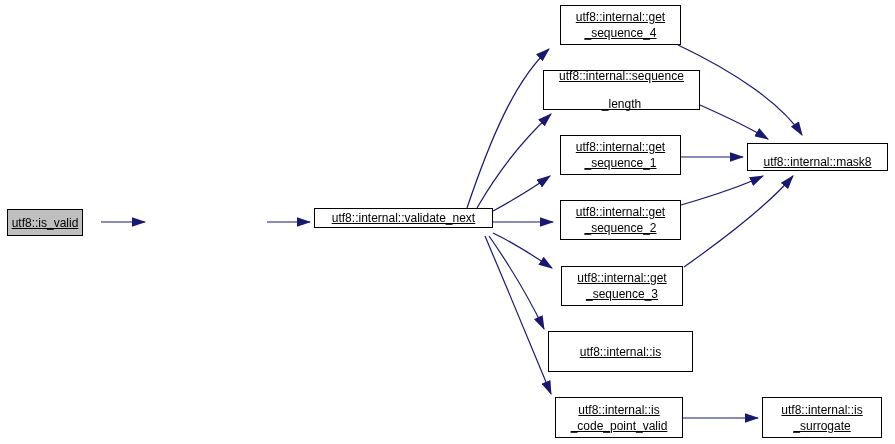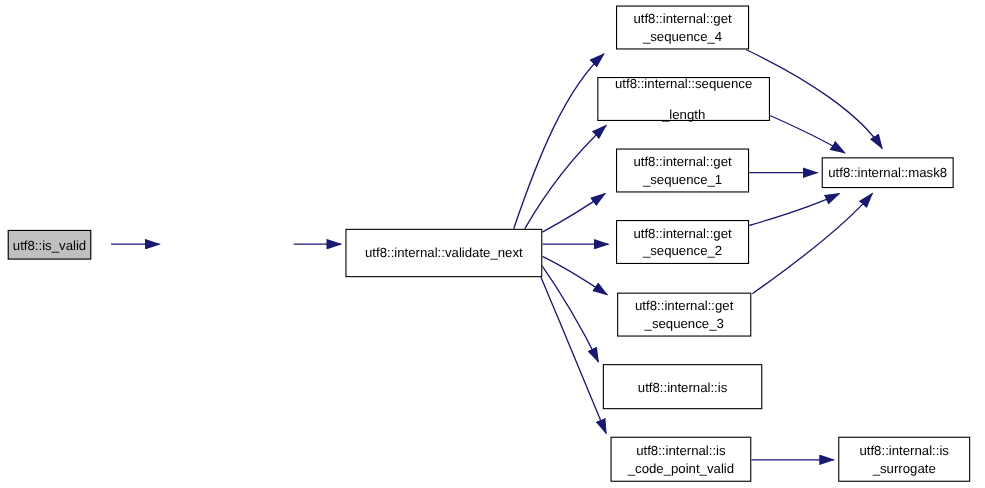--- a/index.html
+++ b/index.html
@@ -19,20 +19,21 @@
     display:flex;
     flex-direction:column;
     align-items:center;
     justify-content:center;
     font-size:12px;
     line-height:16px;
     color:#000000;
     text-align:center;
     white-space:nowrap;
     cursor:pointer;
+    text-decoration:underline;
   }
   .node.highlight{background:#bfbfbf;}
   .edge-path{fill:none;stroke:#191970;stroke-width:1.2;}
 </style>
 </head>
 <body>
 
 <div class="canvas">
 
   <svg class="edges" viewBox="0 0 895 444">
@@ -56,21 +57,21 @@
     <path class="edge-path" d="M681,205 C712,196 742,186 763,176" marker-end="url(#arrow)"></path>
     <path class="edge-path" d="M684,267 C725,238 768,205 793,176" marker-end="url(#arrow)"></path>
     <path class="edge-path" d="M683,418 H758" marker-end="url(#arrow)"></path>
   </svg>
 
   <div class="node highlight" style="left:7px;top:209px;width:76px;height:27px;">
     <span>utf8::is_valid</span>
   </div>
 
 
-  <div class="node" style="left:314px;top:208px;width:179px;height:44px;text-align:center;">
+  <div class="node" style="left:314px;top:208px;width:179px;height:20px;text-align:center;">
     <span>utf8::internal::validate_next</span>
   </div>
 
   <div class="node" style="left:560px;top:5px;width:121px;height:40px;">
     <span>utf8::internal::get</span>
     <span>_sequence_4</span>
   </div>
 
   <div class="node" style="left:543px;top:70px;width:157px;height:40px;gap:12px;">
     <span>utf8::internal::sequence</span>
@@ -94,21 +95,21 @@
 
   <div class="node" style="left:548px;top:331px;width:145px;height:41px;">
     <span>utf8::internal::is</span>
   </div>
 
   <div class="node" style="left:555px;top:397px;width:128px;height:41px;">
     <span>utf8::internal::is</span>
     <span>_code_point_valid</span>
   </div>
 
-  <div class="node" style="left:747px;top:143px;width:120px;height:28px;">
+  <div class="node" style="left:747px;top:143px;width:141px;height:28px;justify-content:flex-end;">
     <span>utf8::internal::mask8</span>
   </div>
 
   <div class="node" style="left:762px;top:397px;width:120px;height:41px;">
     <span>utf8::internal::is</span>
     <span>_surrogate</span>
   </div>
 
 </div>
 

